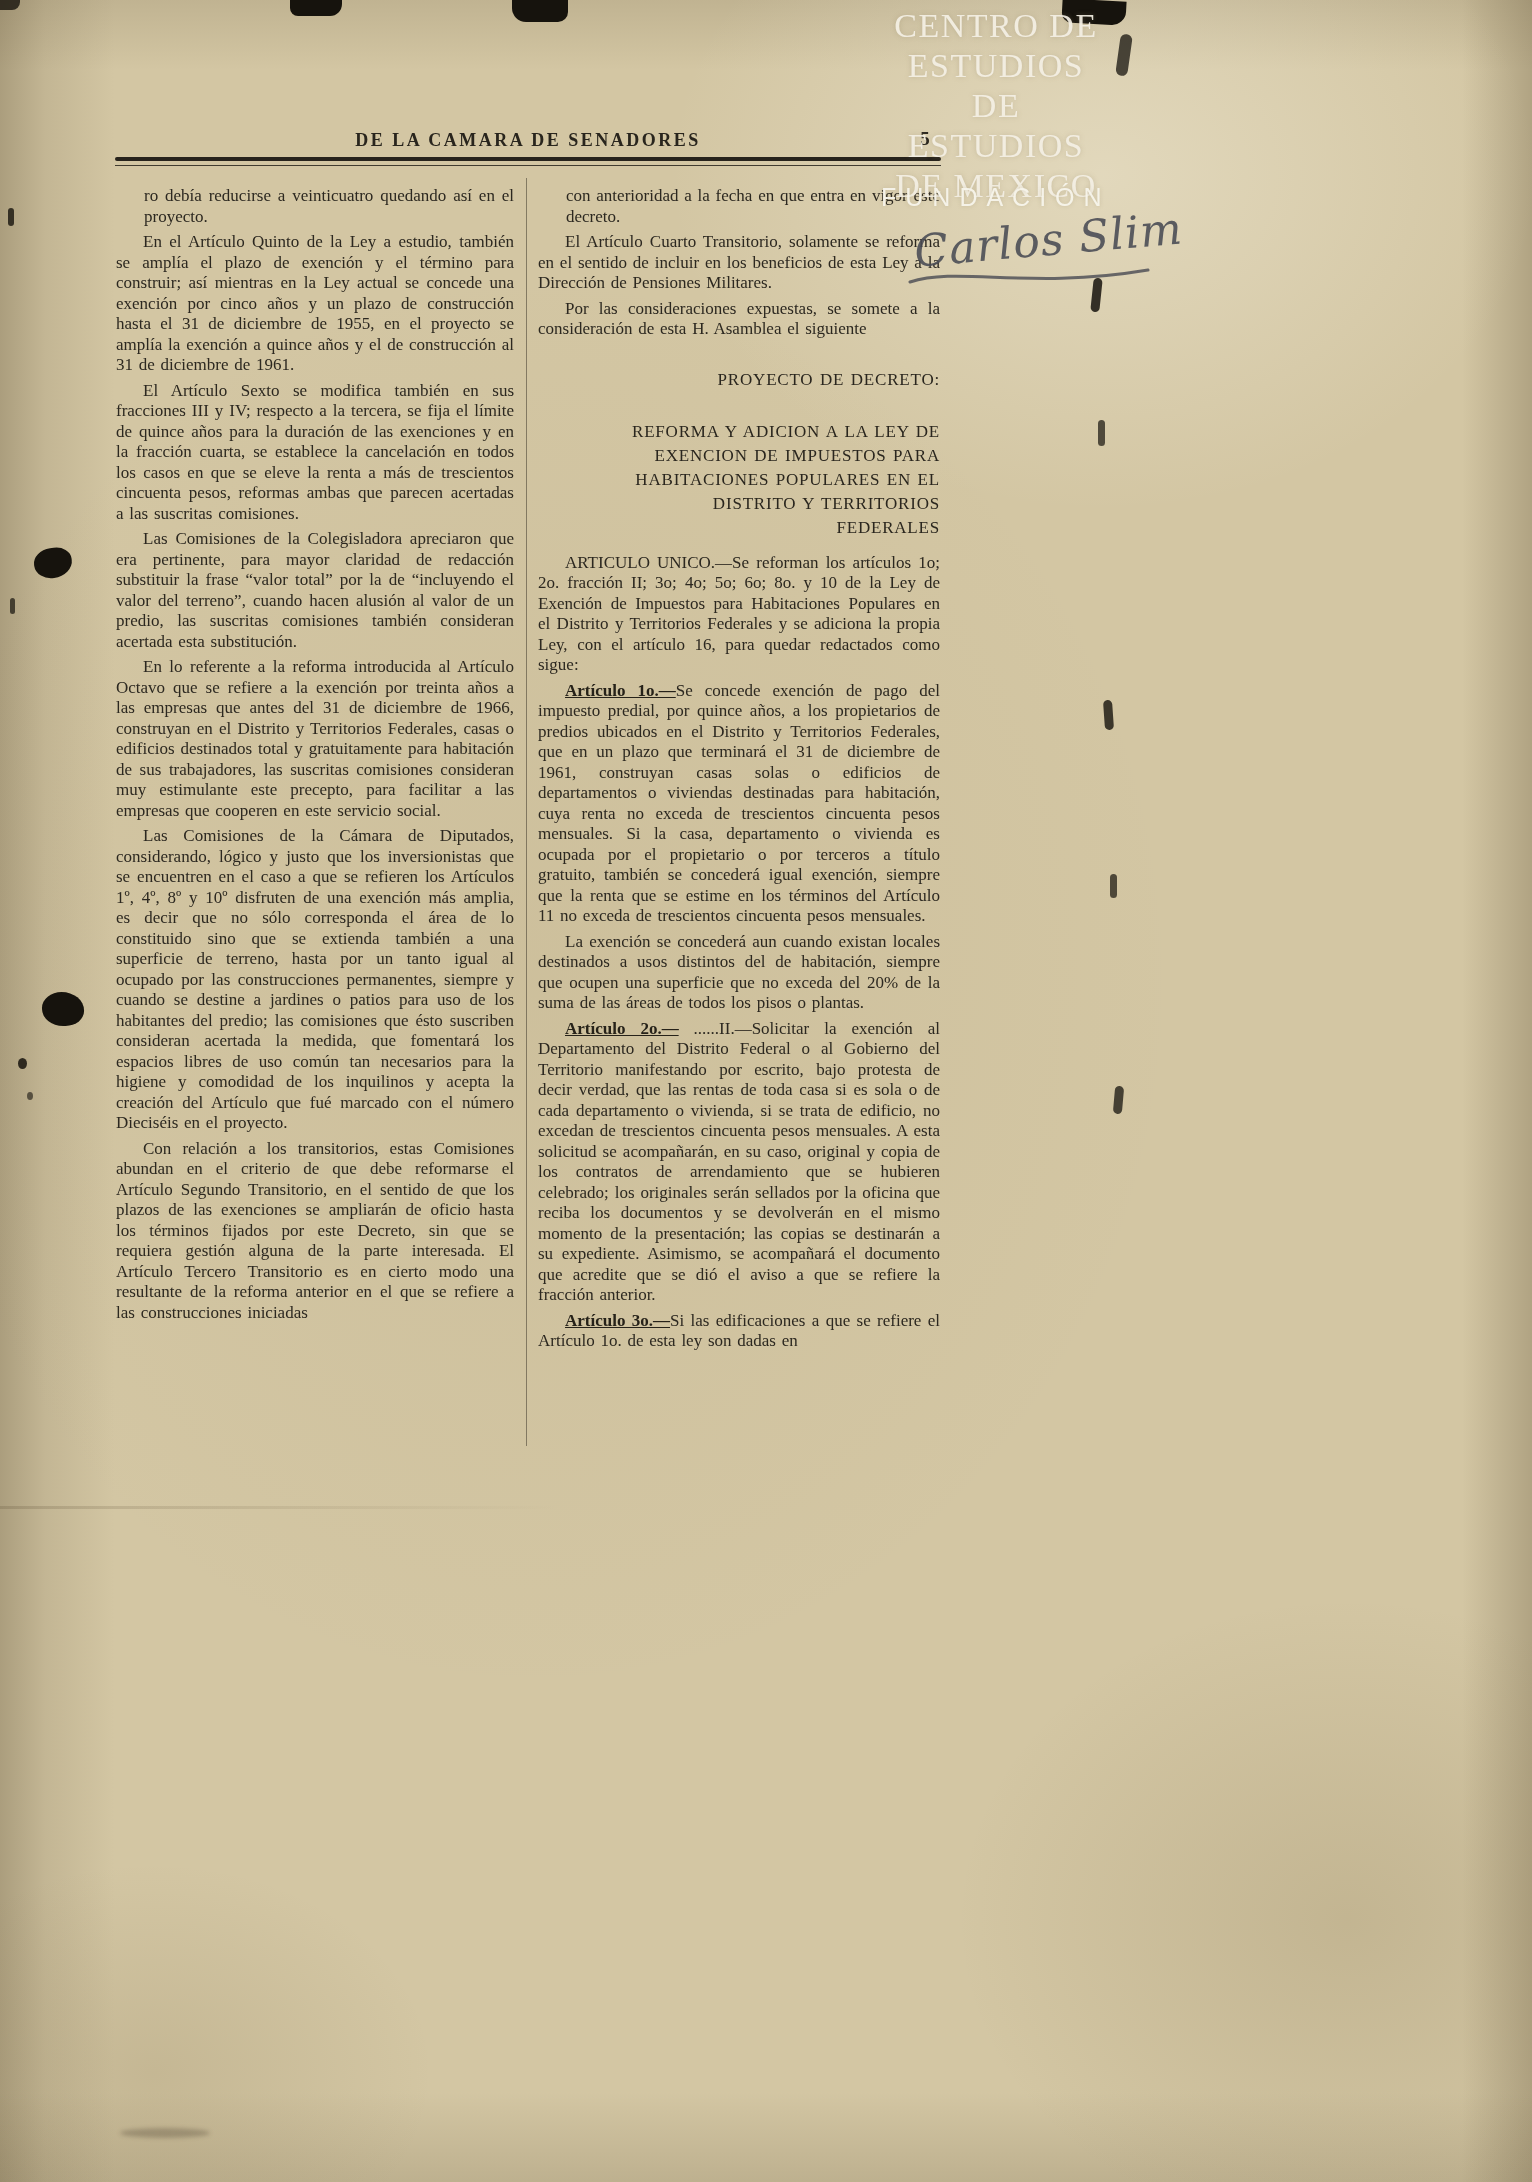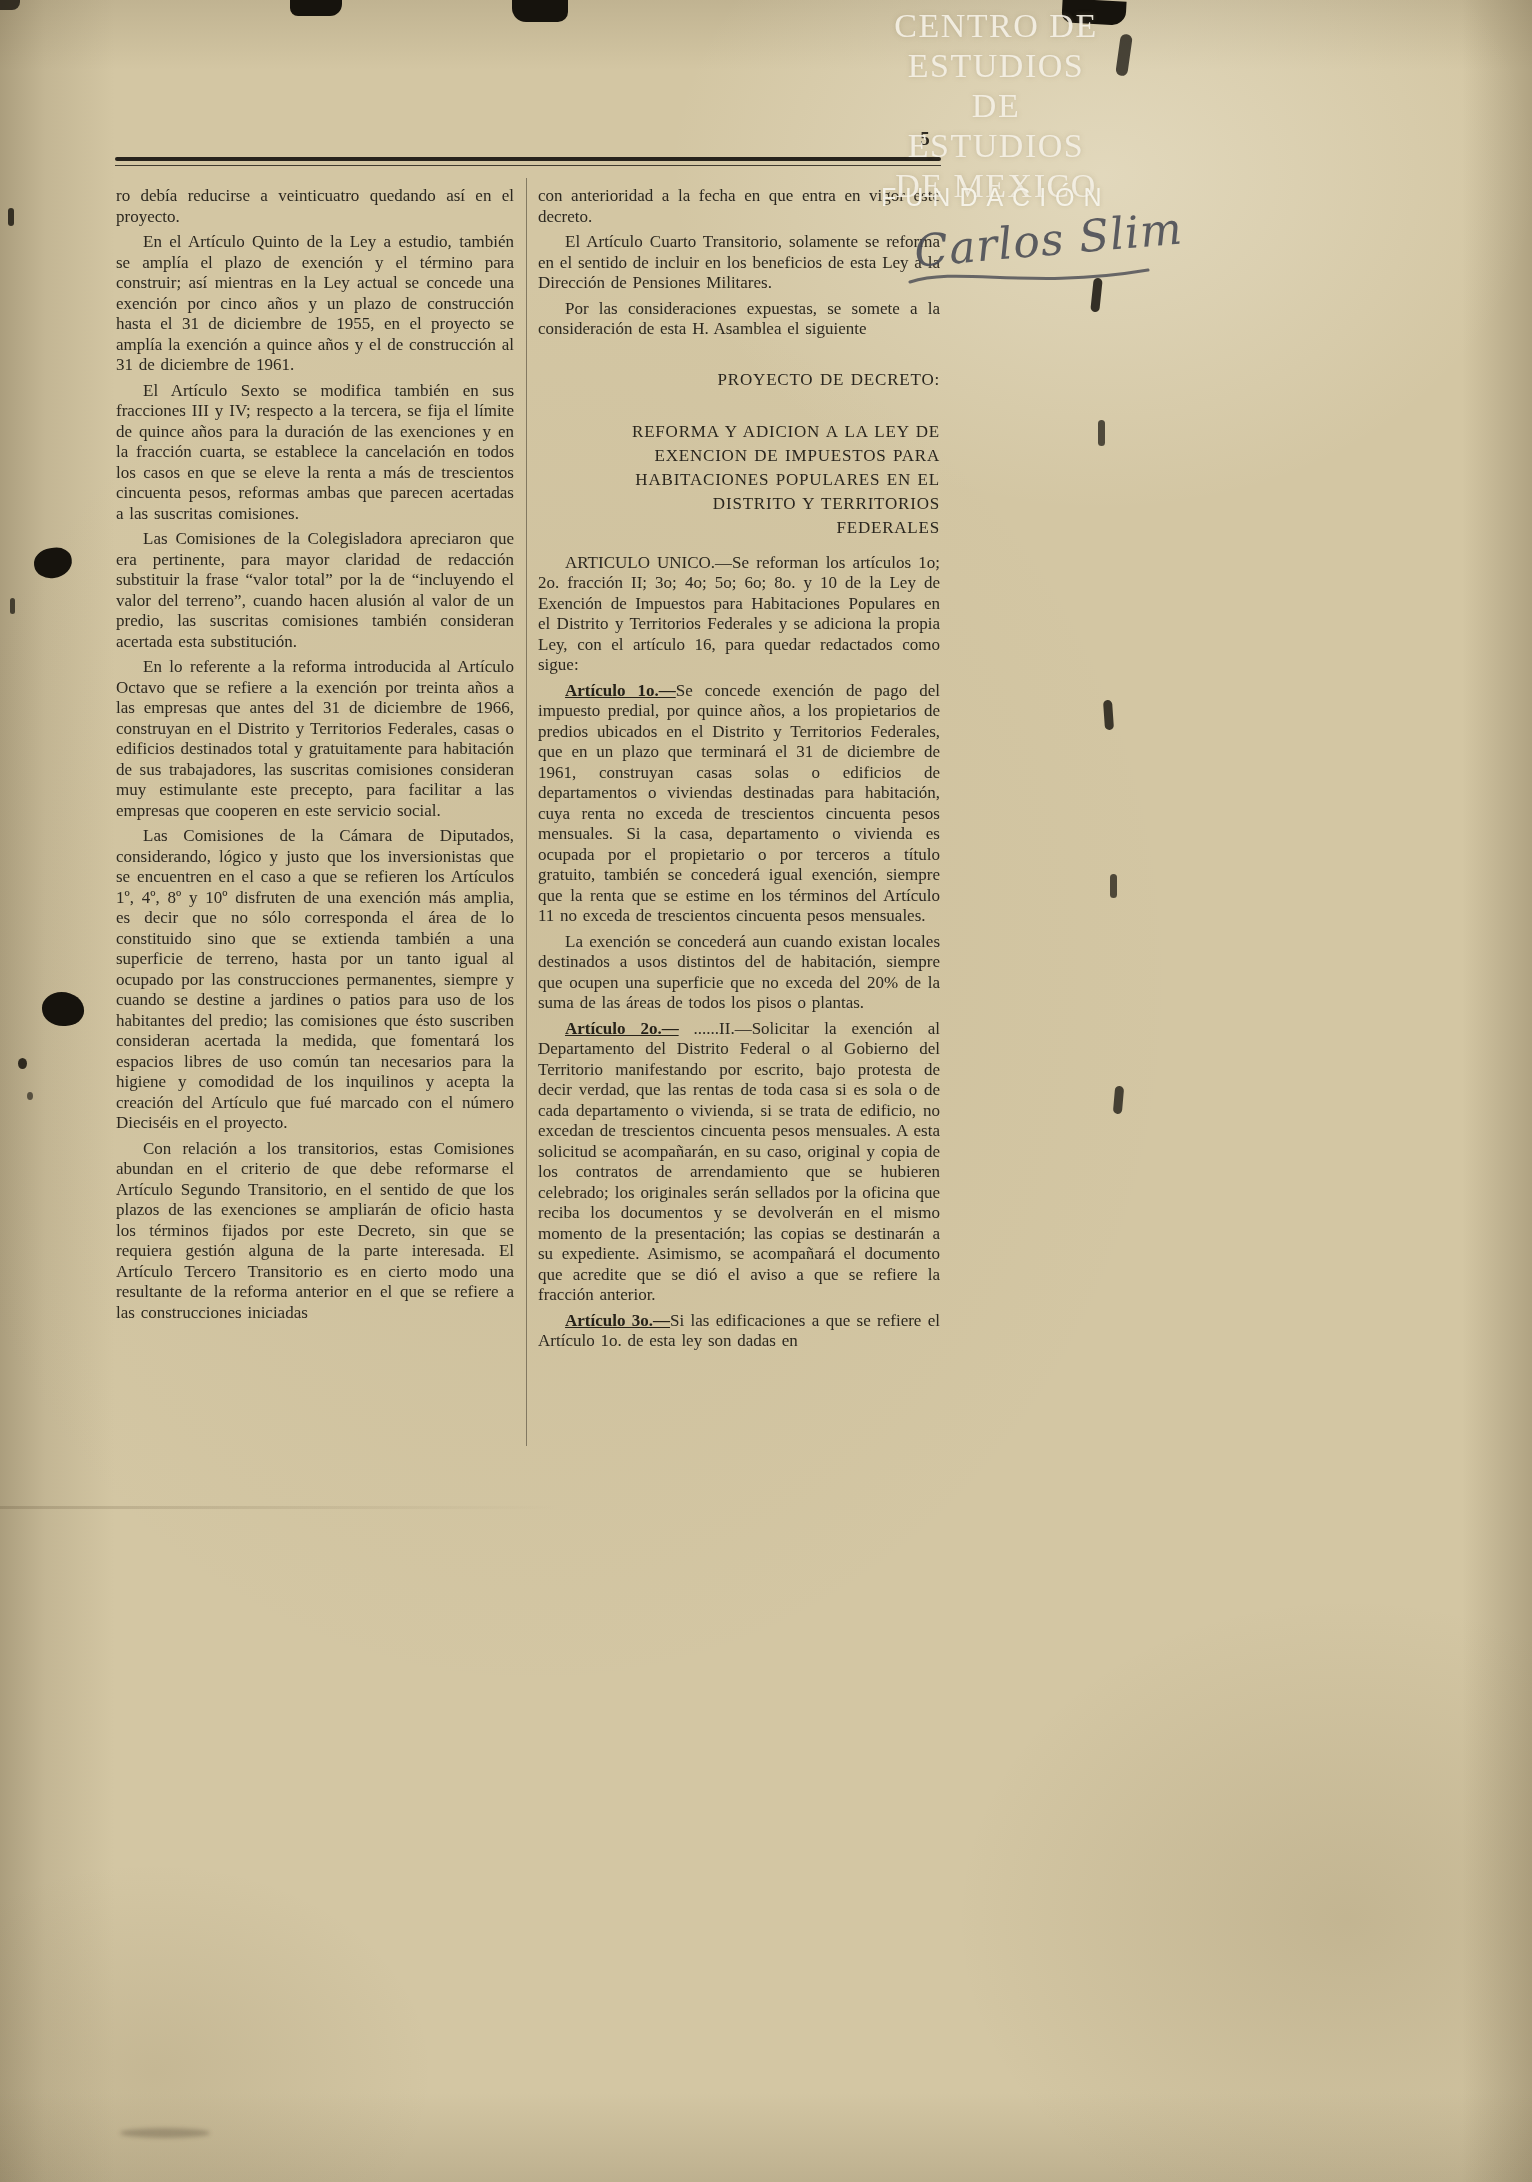--- a/index.html
+++ b/index.html
@@ -44,21 +44,21 @@
     position: absolute; top: 186px; width: 398px;
     font-size: 17px; line-height: 20.5px; word-spacing: 1.5px;
     text-align: justify; color: #2c2820;
     hyphens: auto;
   }
   .col-left  { left: 116px; }
   .col-right { left: 538px; width: 402px; }
   .col p { margin: 0; }
   .col p + p { margin-top: 5px; }
   .col p.para { text-indent: 27px; }
-  .col p.para.no-indent { text-indent: 0; }
+  .col p.para.no-indent { text-indent: 0; margin-left: 28px; }
   .col p.heading {
     margin-top: 28px; margin-bottom: 13px;
     text-align: right; text-indent: 0; white-space: pre-line;
     letter-spacing: 0.8px; line-height: 24px; color: #2a261e;
   }
   .col strong { font-weight: bold; color: #262219; text-decoration: underline; }
 
   
   .watermark {
     position: absolute; left: 872px; top: 6px; width: 232px; z-index: 6;
@@ -129,20 +129,21 @@
   <div class="artifact a-r5"></div>
   <div class="artifact a-dot1"></div>
   <div class="artifact a-dot2"></div>
   <div class="artifact a-l1"></div>
   <div class="artifact a-l2"></div>
   <div class="artifact a-l3"></div>
   <div class="artifact a-l4"></div>
   <div class="artifact a-b1"></div>
   <div class="crease"></div>
 
+  <div class="header-title">DE LA CAMARA DE SENADORES</div>
   <div class="page-number">5</div>
   <div class="rule rule-thick"></div>
   <div class="rule rule-thin"></div>
 
   <div class="col-divider"></div>
   <div class="col col-left" id="col-left">
       <p class="para no-indent">ro debía reducirse a veinticuatro quedando así en el proyecto.</p>
       <p class="para">En el Artículo Quinto de la Ley a estudio, también se amplía el plazo de exención y el término para construir; así mientras en la Ley actual se concede una exención por cinco años y un plazo de construcción hasta el 31 de diciembre de 1955, en el proyecto se amplía la exención a quince años y el de construcción al 31 de diciembre de 1961.</p>
       <p class="para">El Artículo Sexto se modifica también en sus fracciones III y IV; respecto a la tercera, se fija el límite de quince años para la duración de las exenciones y en la fracción cuarta, se establece la cancelación en todos los casos en que se eleve la renta a más de trescientos cincuenta pesos, reformas ambas que parecen acertadas a las suscritas comisiones.</p>
       <p class="para">Las Comisiones de la Colegisladora apreciaron que era pertinente, para mayor claridad de redacción substituir la frase “valor total” por la de “incluyendo el valor del terreno”, cuando hacen alusión al valor de un predio, las suscritas comisiones también consideran acertada esta substitución.</p>

